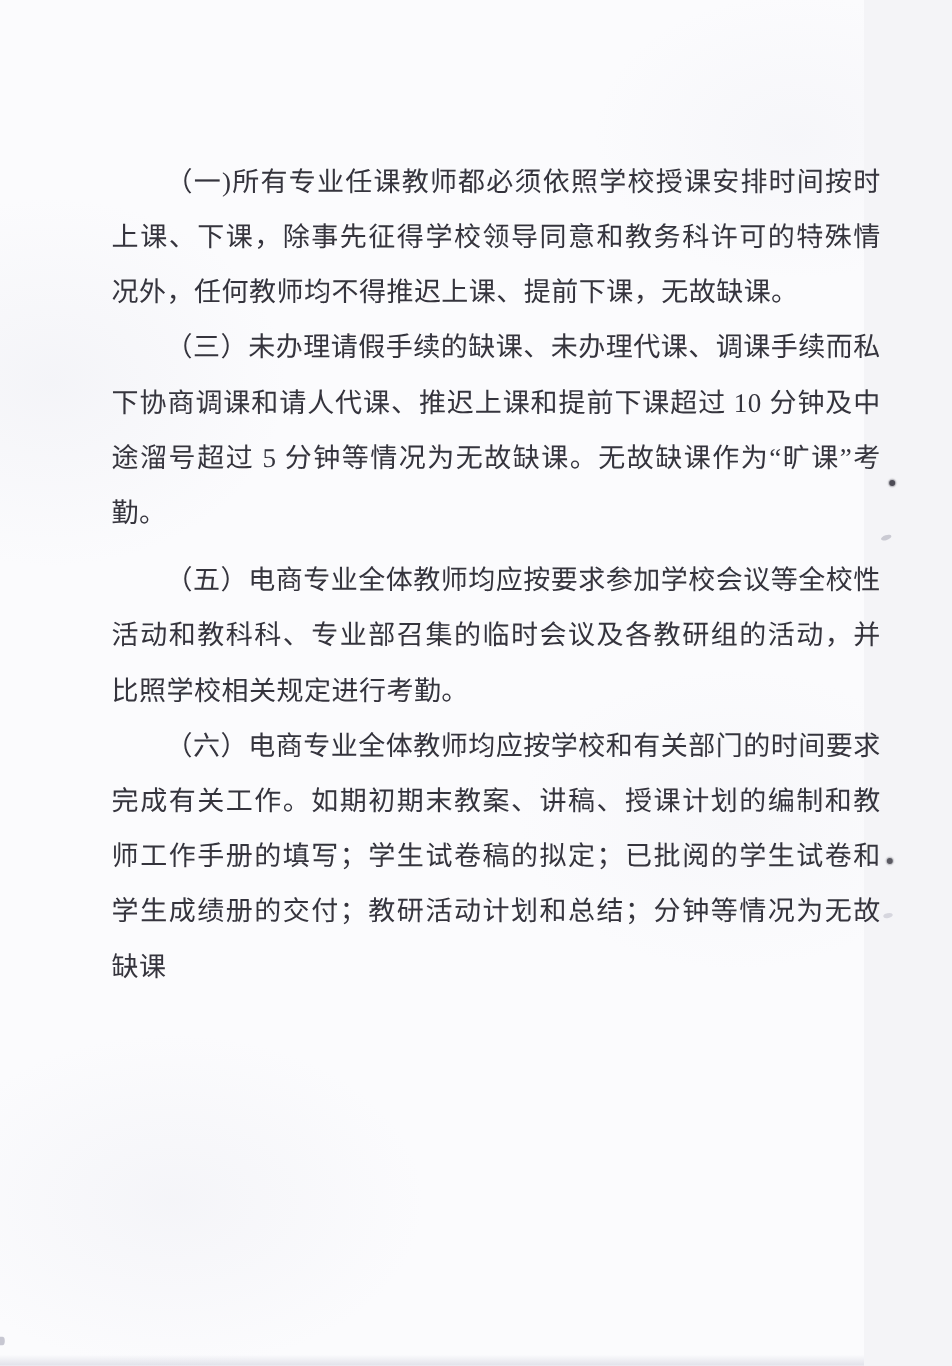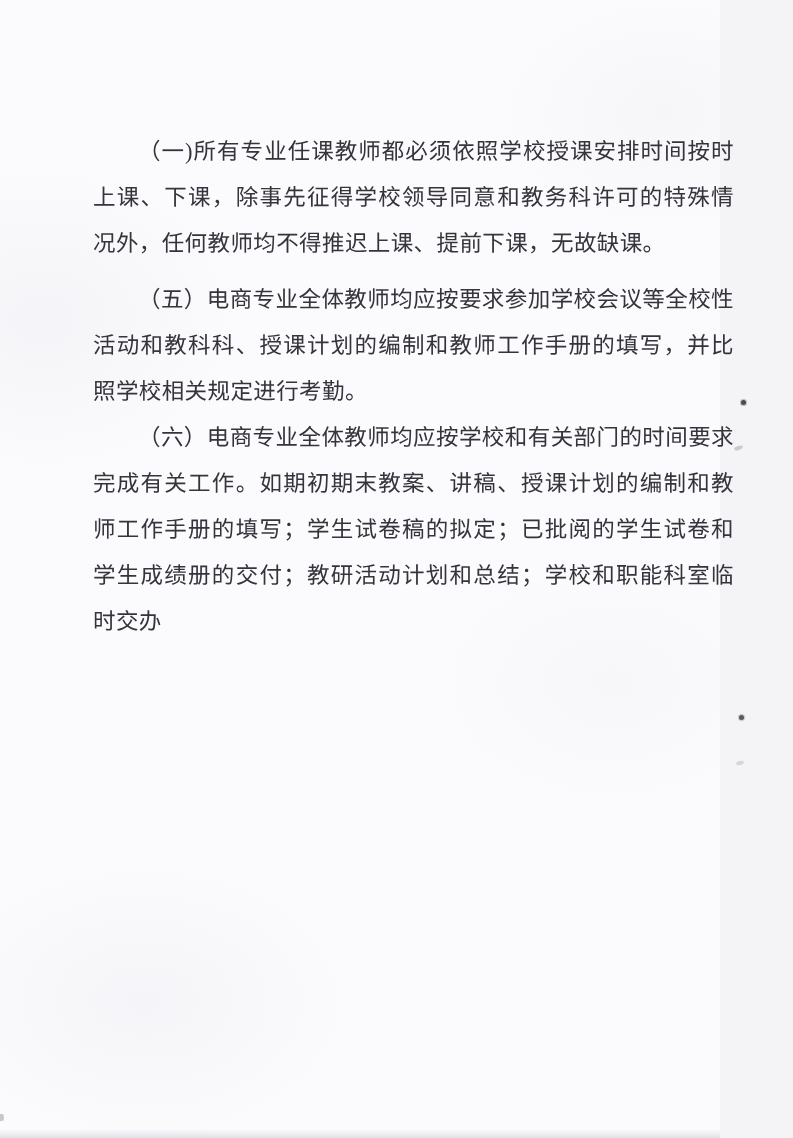--- a/index.html
+++ b/index.html
@@ -58,22 +58,23 @@
   .smudge-2 { left: 736px; top: 761px; width: 8px; height: 4px; background: #d6d6de; transform: rotate(-12deg); }
   .edge-mark { left: 0px; top: 1114px; width: 4px; height: 7px; background: #c7c7d2; border-radius: 0 50% 50% 0; }
 </style>
 </head>
 <body>
 
 <div class="scan-page">
 
   <div class="text-block">
     <p class="para">（一)所有专业任课教师都必须依照学校授课安排时间按时上课、下课，除事先征得学校领导同意和教务科许可的特殊情况外，任何教师均不得推迟上课、提前下课，无故缺课。</p>
-    <p class="para gap-before">（五）电商专业全体教师均应按要求参加学校会议等全校性活动和教科科、授课计划的编制和教师工作手册的填写，并比照学校相关规定进行考勤。</p>
-    <p class="para">（六）电商专业全体教师均应按学校和有关部门的时间要求完成有关工作。如期初期末教案、讲稿、授课计划的编制和教师工作手册的填写；学生试卷稿的拟定；已批阅的学生试卷和学生成绩册的交付；教研活动计划和总结；学校和职能科室临时交办</p>
+    <p class="para">（三）未办理请假手续的缺课、未办理代课、调课手续而私下协商调课和请人代课、推迟上课和提前下课超过 10 分钟及中途溜号超过 5 分钟等情况为无故缺课。无故缺课作为“旷课”考勤。</p>
+    <p class="para gap-before">（五）电商专业全体教师均应按要求参加学校会议等全校性活动和教科科、专业部召集的临时会议及各教研组的活动，并比照学校相关规定进行考勤。</p>
+    <p class="para">（六）电商专业全体教师均应按学校和有关部门的时间要求完成有关工作。如期初期末教案、讲稿、授课计划的编制和教师工作手册的填写；学生试卷稿的拟定；已批阅的学生试卷和学生成绩册的交付；教研活动计划和总结；分钟等情况为无故缺课</p>
   </div>
 
   <div class="ink-speck speck-1"></div>
   <div class="ink-speck smudge-1"></div>
   <div class="ink-speck speck-2"></div>
   <div class="ink-speck smudge-2"></div>
   <div class="ink-speck edge-mark"></div>
 
   <div class="bottom-shade"></div>
 </div>

